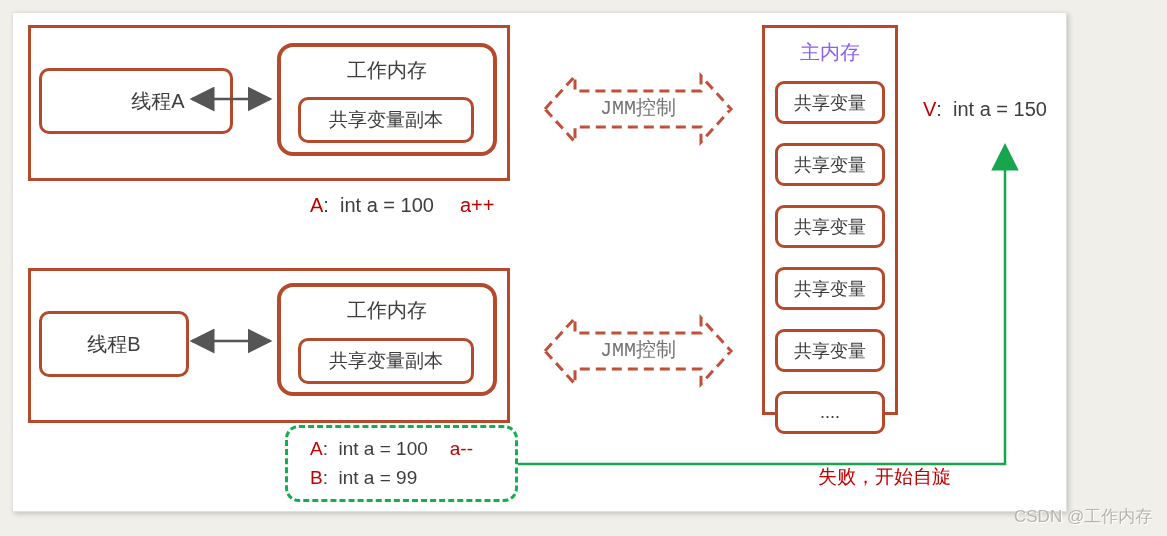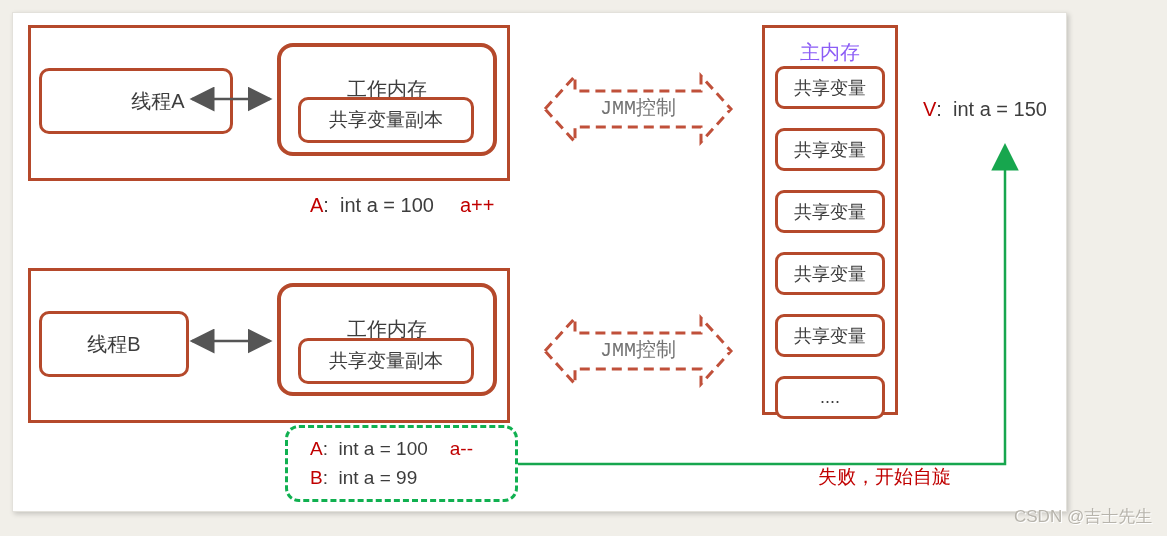--- a/index.html
+++ b/index.html
@@ -9,27 +9,27 @@
          box-shadow:2px 2px 5px rgba(0,0,0,0.18);border:1px solid #e3e1db;}
   .overlay{position:absolute;left:0;top:0;width:1167px;height:536px;pointer-events:none;}
 
   
   .group{position:absolute;border:3px solid #b5492b;background:#fff;}
   .rbox{position:absolute;border:3px solid #b5492b;border-radius:10px;background:#fff;
         display:flex;align-items:center;justify-content:center;
         color:#3d3d3d;font-size:20px;}
   .workmem{position:absolute;border:4px solid #b5492b;border-radius:16px;background:#fff;
            text-align:center;color:#3d3d3d;font-size:20px;}
-  .workmem .wm-title{margin-top:29px;}
+  .workmem .wm-title{margin-top:10px;}
 
   
   .mainmem{position:absolute;left:762px;top:25px;width:136px;height:390px;
            border:3px solid #b5492b;background:#fff;box-sizing:border-box;}
   .mainmem .mm-title{text-align:center;margin-top:11px;font-size:20px;color:#8b5cf6;}
-  .mm-slots{display:flex;flex-direction:column;align-items:center;gap:19px;}
+  .mm-slots{display:flex;flex-direction:column;align-items:center;gap:19px;margin-top:15px;}
   .mm-slot{width:104px;height:37px;border:3px solid #b5492b;border-radius:9px;background:#fff;
            display:flex;align-items:center;justify-content:center;font-size:18px;color:#3d3d3d;
            box-sizing:content-box;}
 
   
   .anno{position:absolute;display:flex;align-items:baseline;font-size:20px;color:#3d3d3d;white-space:pre;}
   .red{color:#c00000;}
   .op{margin-left:26px;color:#c00000;}
 
   .jmm-label{position:absolute;width:190px;text-align:center;font-size:20px;color:#737373;line-height:28px;font-family:Liberation Mono, monospace;}
@@ -120,21 +120,21 @@
       <span class="op">a--</span>
     </div>
     <div class="gb-line">
       <span class="red">B</span>
       <span>:  int a = 99</span>
     </div>
   </div>
 
   <div class="spin">失败，开始自旋</div>
 
-  <div class="watermark">CSDN @吉士先生</div>
+  <div class="watermark">CSDN @工作内存</div>
 
   <svg class="overlay" viewBox="0 0 1167 536">
     <defs>
       <marker id="mGray" markerWidth="11" markerHeight="10" refX="9" refY="5" orient="auto-start-reverse">
         <path d="M0,0 L10,5 L0,10 z" fill="#555555"></path>
       </marker>
       <marker id="mGreen" markerWidth="12" markerHeight="11" refX="9" refY="5.5" orient="auto">
         <path d="M0,0 L11,5.5 L0,11 z" fill="#17a64e"></path>
       </marker>
     </defs>

